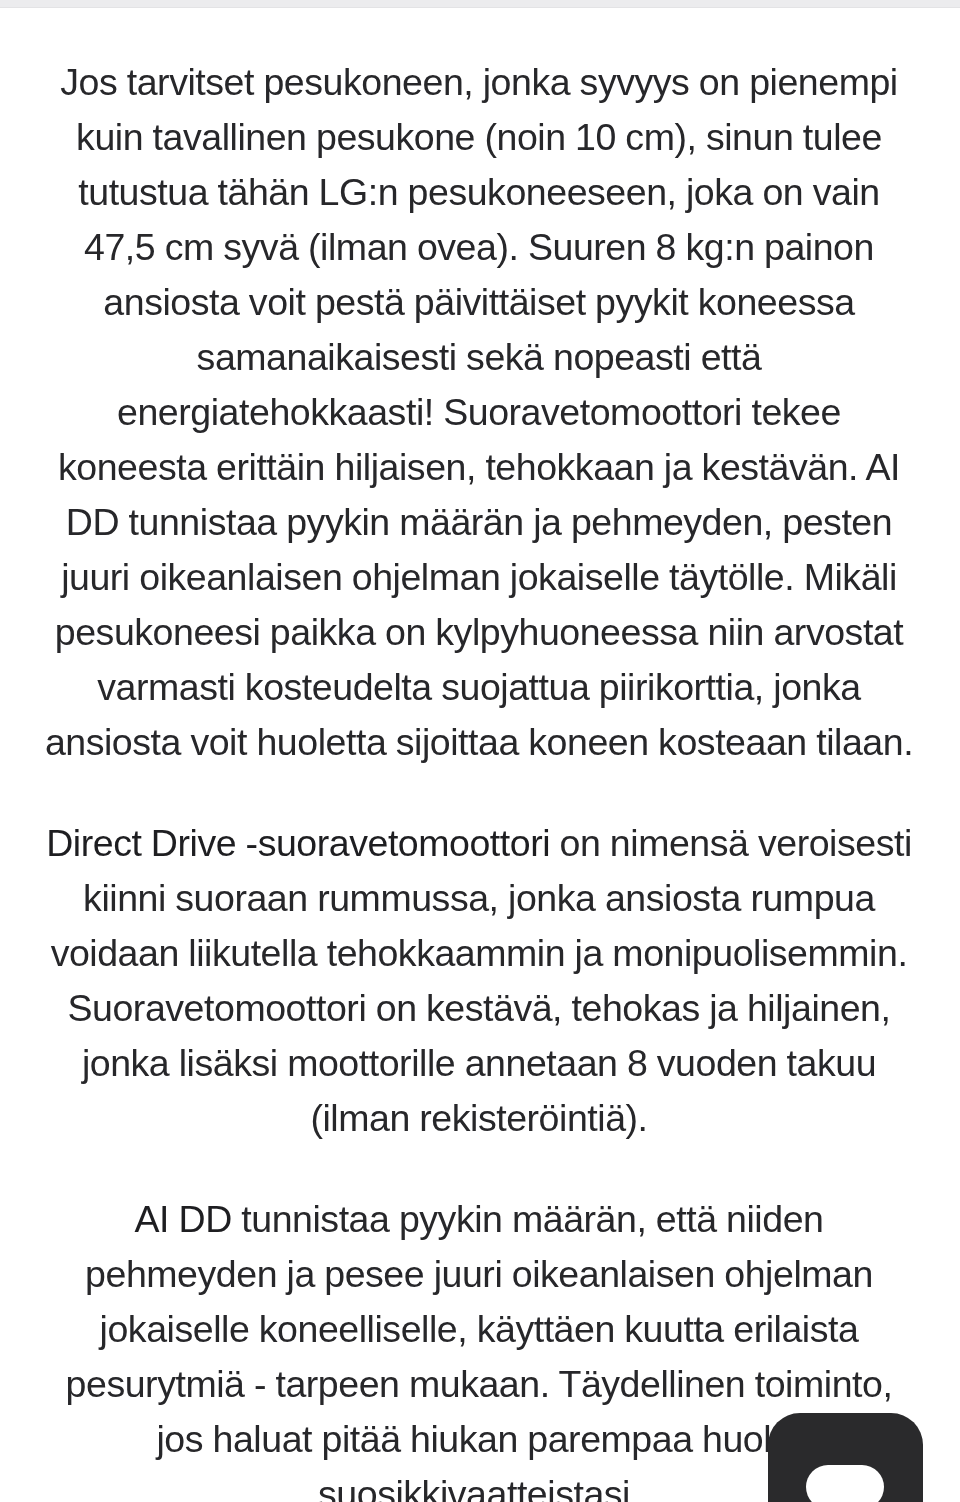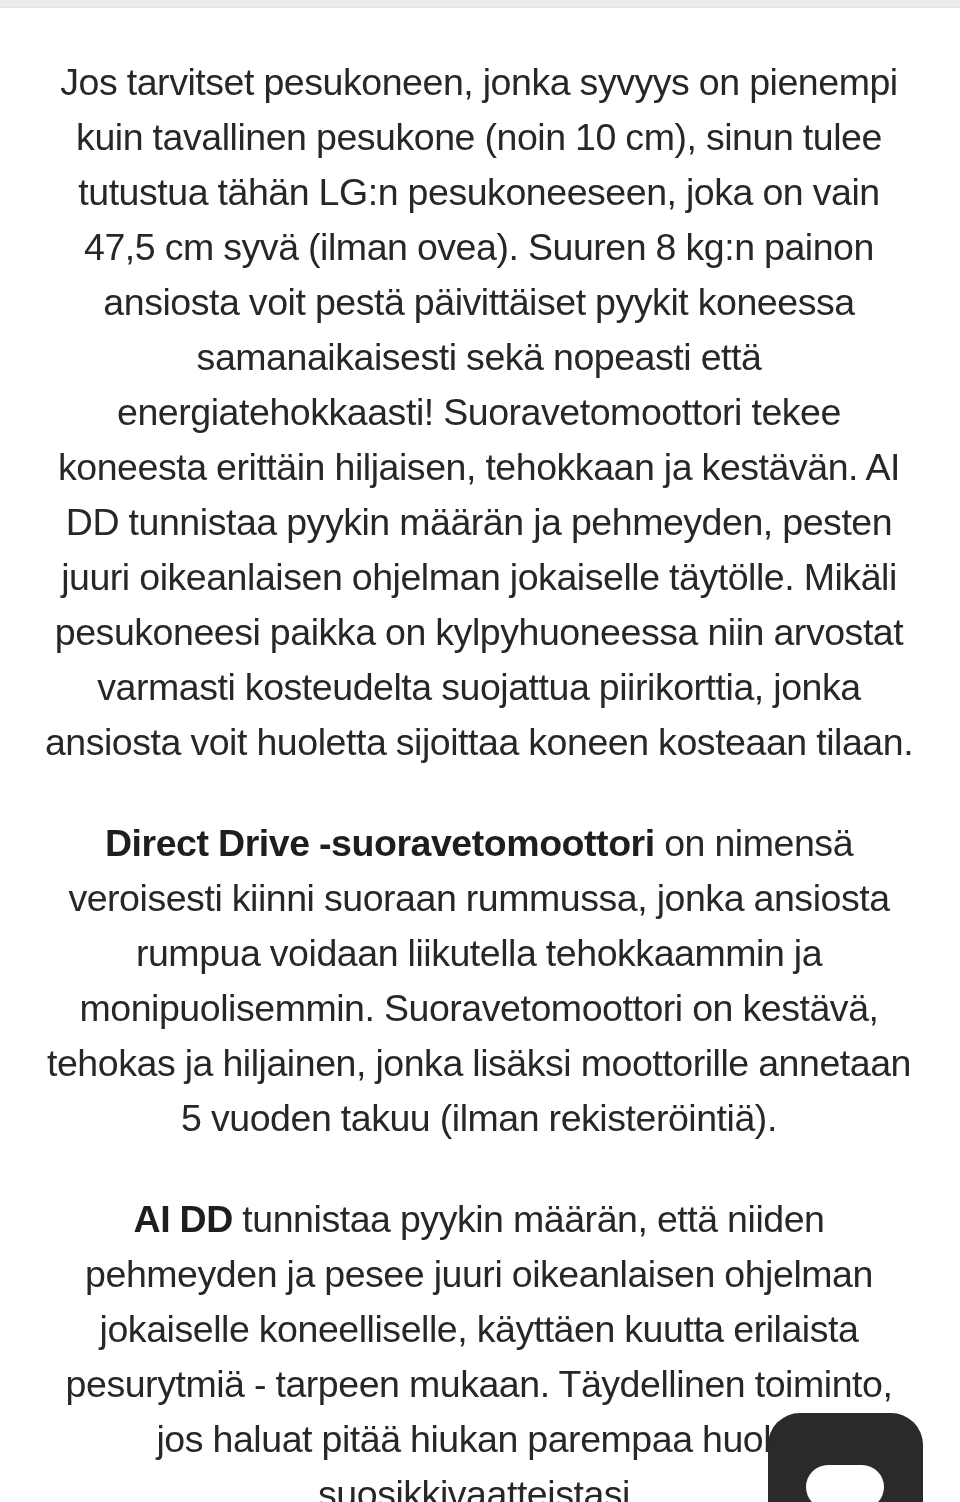--- a/index.html
+++ b/index.html
@@ -42,21 +42,21 @@
     letter-spacing: -0.45px;
     color: #27272a;
     font-weight: 400;
     text-align: center;
     word-spacing: -0.5px;
   }
   .para:last-of-type {
     margin-bottom: 0;
   }
   .para b {
-    font-weight: 700;
+    font-weight: 400;
     color: #1e1e21;
   }
 
   
   #overlay-button {
     position: absolute;
     left: 768px;
     top: 1413px;
     width: 155px;
     height: 120px;
@@ -74,19 +74,19 @@
     border-radius: 22px;
   }
 </style>
 </head>
 <body>
 
 <div id="top-strip"></div>
 
 <div id="article">
   <p class="para" id="p1"><span>Jos tarvitset pesukoneen, jonka syvyys on pienempi kuin tavallinen pesukone (noin 10 cm), sinun tulee tutustua tähän LG:n pesukoneeseen, joka on vain 47,5 cm syvä (ilman ovea). Suuren 8 kg:n painon ansiosta voit pestä päivittäiset pyykit koneessa samanaikaisesti sekä nopeasti että energiatehokkaasti! Suoravetomoottori tekee koneesta erittäin hiljaisen, tehokkaan ja kestävän. AI DD tunnistaa pyykin määrän ja pehmeyden, pesten juuri oikeanlaisen ohjelman jokaiselle täytölle. Mikäli pesukoneesi paikka on kylpyhuoneessa niin arvostat varmasti kosteudelta suojattua piirikorttia, jonka ansiosta voit huoletta sijoittaa koneen kosteaan tilaan.</span></p>
-  <p class="para" id="p2"><b>Direct Drive -suoravetomoottori</b><span> on nimensä veroisesti kiinni suoraan rummussa, jonka ansiosta rumpua voidaan liikutella tehokkaammin ja monipuolisemmin. Suoravetomoottori on kestävä, tehokas ja hiljainen, jonka lisäksi moottorille annetaan 5 vuoden takuu (ilman rekisteröintiä).</span></p>
+  <p class="para" id="p2"><b>Direct Drive -suoravetomoottori</b><span> on nimensä veroisesti kiinni suoraan rummussa, jonka ansiosta rumpua voidaan liikutella tehokkaammin ja monipuolisemmin. Suoravetomoottori on kestävä, tehokas ja hiljainen, jonka lisäksi moottorille annetaan 8 vuoden takuu (ilman rekisteröintiä).</span></p>
   <p class="para" id="p3"><b>AI DD</b><span> tunnistaa pyykin määrän, että niiden pehmeyden ja pesee juuri oikeanlaisen ohjelman jokaiselle koneelliselle, käyttäen kuutta erilaista pesurytmiä - tarpeen mukaan. Täydellinen toiminto, jos haluat pitää hiukan parempaa huolta suosikkivaatteistasi.</span></p>
 </div>
 
 <div id="overlay-button">
   <div id="overlay-indicator"></div>
 </div>
 
 </body></html>

